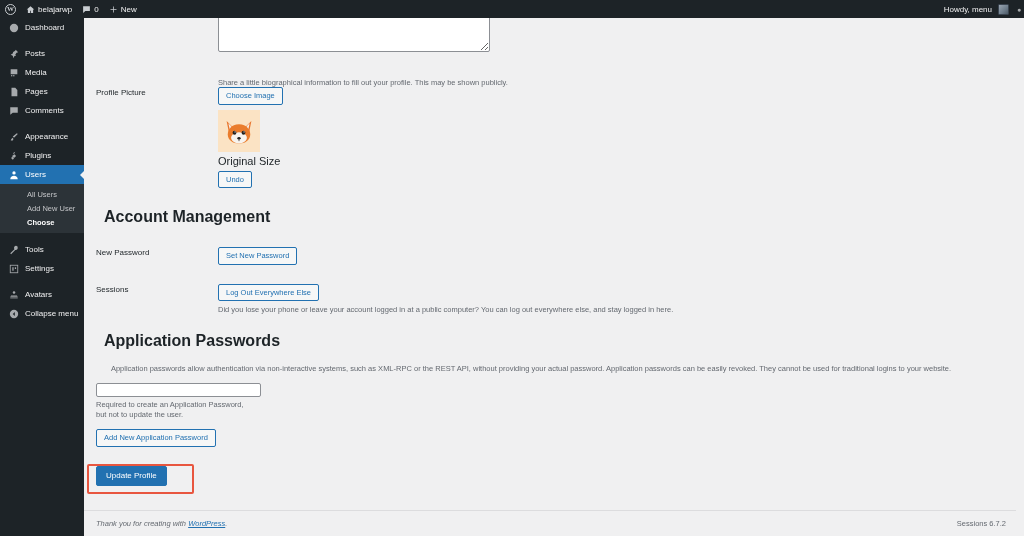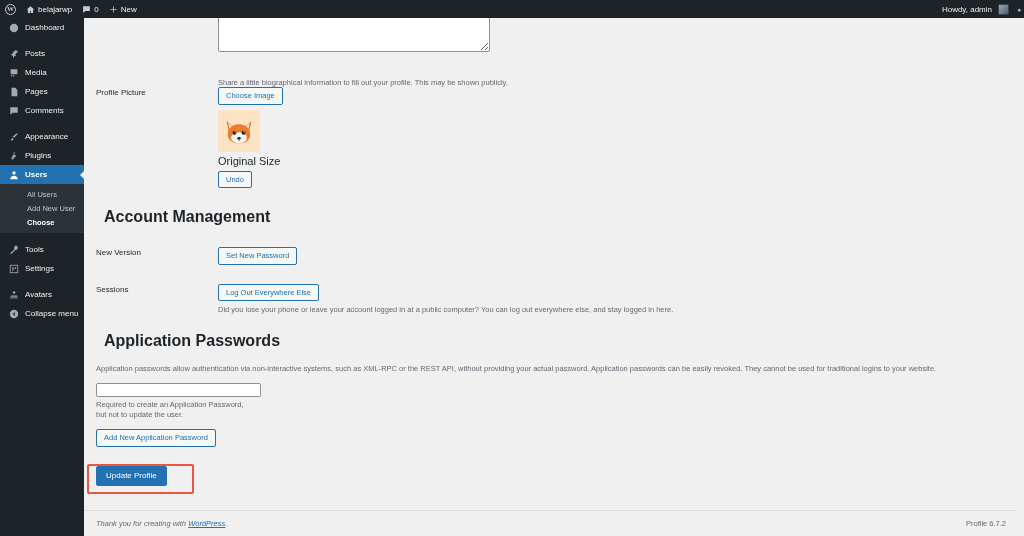--- a/index.html
+++ b/index.html
@@ -73,21 +73,21 @@
   .menu-item .mi-ico {
     width: 11px; height: 11px;
     display: flex; align-items: center; justify-content: center;
     color: #a7aaad;
     flex: 0 0 11px;
   }
   .menu-item .mi-ico svg { display:block; }
   .menu-item.current {
     background: #2271b1;
     color: #fff;
-    font-weight: bold;
+    font-weight: normal;
   }
   .menu-item.current .mi-ico { color: #fff; }
   .menu-item.current .mi-arrow {
     position: absolute; right: 0; top: 50%;
     margin-top: -4px;
     width: 0; height: 0;
     border-top: 4px solid transparent;
     border-bottom: 4px solid transparent;
     border-right: 4px solid #f0f0f1;
   }
@@ -302,21 +302,21 @@
     <div class="ab-item">
       <span class="ab-ico">
         <svg width="9" height="9" viewBox="0 0 24 24" fill="#c9cdd1">
             <path d="M11 4h2v7h7v2h-7v7h-2v-7H4v-2h7z"></path>
           </svg>
       </span>
       <span>New</span>
     </div>
     <div class="ab-spacer"></div>
     <div class="ab-item">
-      <span>Howdy, admin</span>
+      <span>Howdy, menu</span>
       <span class="avatar-mini"></span>
     </div>
     <div class="ab-right-edge">●</div>
   </div>
 
   <div id="sidebar">
 
     <div class="menu-item">
       <span class="mi-ico">
         <svg width="10" height="10" viewBox="0 0 24 24" fill="currentColor">
@@ -480,52 +480,52 @@
           </div>
           <div class="avatar-caption">Original Size</div>
           <span class="btn" style="margin-top:4px;">Undo</span>
         </div>
       </div>
 
       
       <h2 class="section-title" style="margin-top:20px;">Account Management</h2>
 
       <div class="form-row" style="margin-top:18px;">
-        <div class="form-label">New Version</div>
+        <div class="form-label">New Password</div>
         <div class="form-field">
           <span class="btn">Set New Password</span>
         </div>
       </div>
 
       <div class="form-row" style="margin-top:16px;">
         <div class="form-label">Sessions</div>
         <div class="form-field">
           <span class="btn">Log Out Everywhere Else</span>
           <div class="desc" style="margin-top:4px;">Did you lose your phone or leave your account logged in at a public computer? You can log out everywhere else, and stay logged in here.</div>
         </div>
       </div>
 
       
       <h2 class="section-title" style="margin-top:18px;">Application Passwords</h2>
-      <div class="desc desc-wrap" style="margin-top:14px; width:870px;">Application passwords allow authentication via non-interactive systems, such as XML-RPC or the REST API, without providing your actual password. Application passwords can be easily revoked. They cannot be used for traditional logins to your website.</div>
+      <div class="desc desc-wrap" style="margin-top:14px; width:870px;text-align:center;">Application passwords allow authentication via non-interactive systems, such as XML-RPC or the REST API, without providing your actual password. Application passwords can be easily revoked. They cannot be used for traditional logins to your website.</div>
 
       <div style="margin-top:10px;">
         <input class="app-pw-input" type="text" value="" style="">
         <div class="app-pw-help">Required to create an Application Password, but not to update the user.</div>
         <span class="btn" style="margin-top:9px;">Add New Application Password</span>
       </div>
 
       
       <div style="position:relative; margin-top:17px; display:inline-block;">
         <div class="highlight-box"></div>
         <span class="btn-primary">Update Profile</span>
       </div>
 
     </div>
   </div>
 
   <div id="footer">
     <span class="left"><span>Thank you for creating with </span><a href="#">WordPress</a><span>.</span></span>
-    <span class="right">Profile 6.7.2</span>
+    <span class="right">Sessions 6.7.2</span>
   </div>
 
   <div class="scroll-strip"></div>
 </div>
 
 </body></html>

